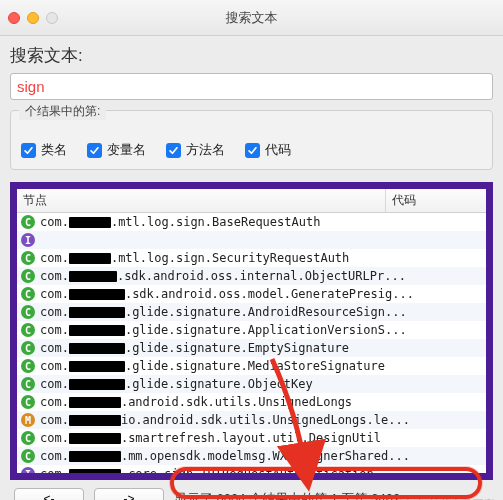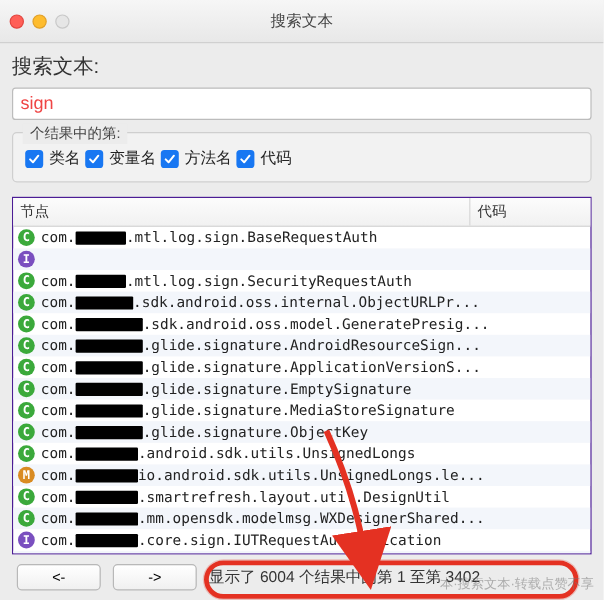--- a/index.html
+++ b/index.html
@@ -48,32 +48,32 @@
     border-radius: 4px;
     background: #f2f2f2;
     position: relative;
     padding: 12px 10px 10px 10px;
   }
   .group-legend {
     position: absolute; top: -8px; left: 8px;
     background: #ececec; padding: 0 6px;
     font-size: 12px; color: #444;
   }
-  .checks { display: flex; gap: 4px; align-items: center; }
+  .checks { display: flex; gap: 20px; align-items: center; margin-top: 18px; }
   .check { display: flex; align-items: center; gap: 5px; font-size: 13px; }
   .cb {
     width: 15px; height: 15px; border-radius: 3px;
     background: #1877f2;
     display: flex; align-items: center; justify-content: center;
     cursor: pointer;
   }
   .cb svg { width: 11px; height: 11px; }
   .table-wrap {
     margin-top: 12px;
-    border: 1px solid #4c1d95;
+    border: 7px solid #4c1d95;
     background: #fff;
     height: 298px;
     display: flex;
     flex-direction: column;
   }
   .thead {
     display: flex;
     background: linear-gradient(#fcfcfc,#f1f1f1);
     border-bottom: 1px solid #d0d0d0;
     font-size: 12px;

